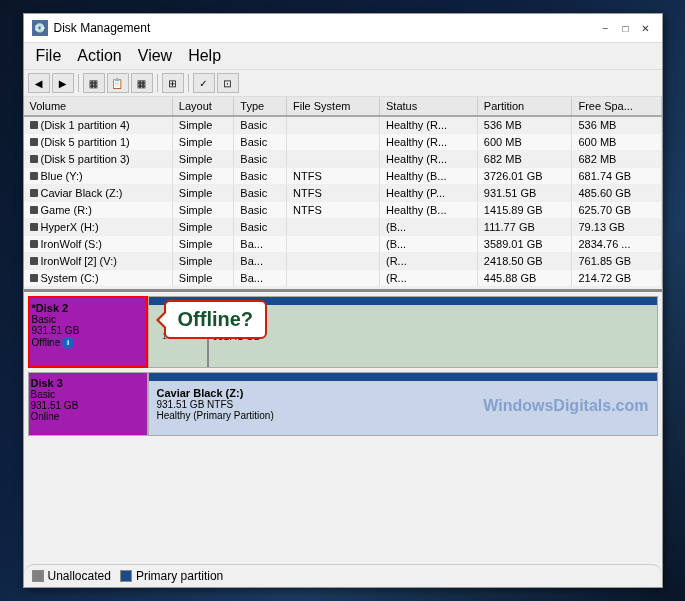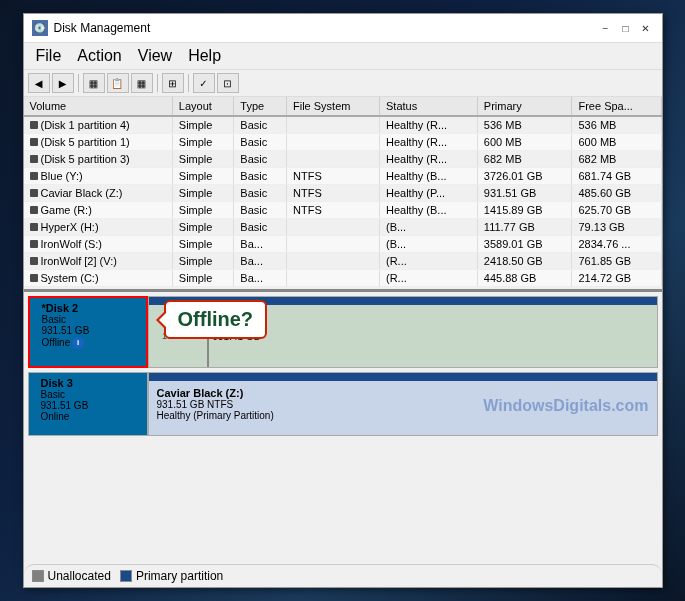--- a/index.html
+++ b/index.html
@@ -150,23 +150,23 @@
       position: relative;
     }
     .disk-row {
       display: flex;
       margin-bottom: 4px;
       height: 72px;
     }
     .disk-label {
       width: 120px;
       min-width: 120px;
-      background: #0369a1;
+      background: #a21caf;
       border: 1px solid #aaa;
-      padding: 4px 12px;
+      padding: 4px 2px;
       font-size: 11px;
     }
     .disk-label.selected {
       border: 2px solid #ff0000;
     }
     .disk-label-title { font-weight: bold; font-size: 11px; }
     .disk-label-info { font-size: 10px; }
     .offline-badge {
       display: inline-flex;
       align-items: center;
@@ -355,21 +355,21 @@
     <div class="table-section">
       <div class="table-container">
         <table>
           <thead>
             <tr>
               <th>Volume</th>
               <th>Layout</th>
               <th>Type</th>
               <th>File System</th>
               <th>Status</th>
-              <th>Primary</th>
+              <th>Partition</th>
               <th>Free Spa...</th>
             </tr>
           </thead>
           <tbody id="table-body">
           <tr>
     <td><span class="disk-icon"></span>(Disk 1 partition 4)</td>
     <td>Simple</td>
     <td>Basic</td>
     <td></td>
     <td>Healthy (R...</td>

